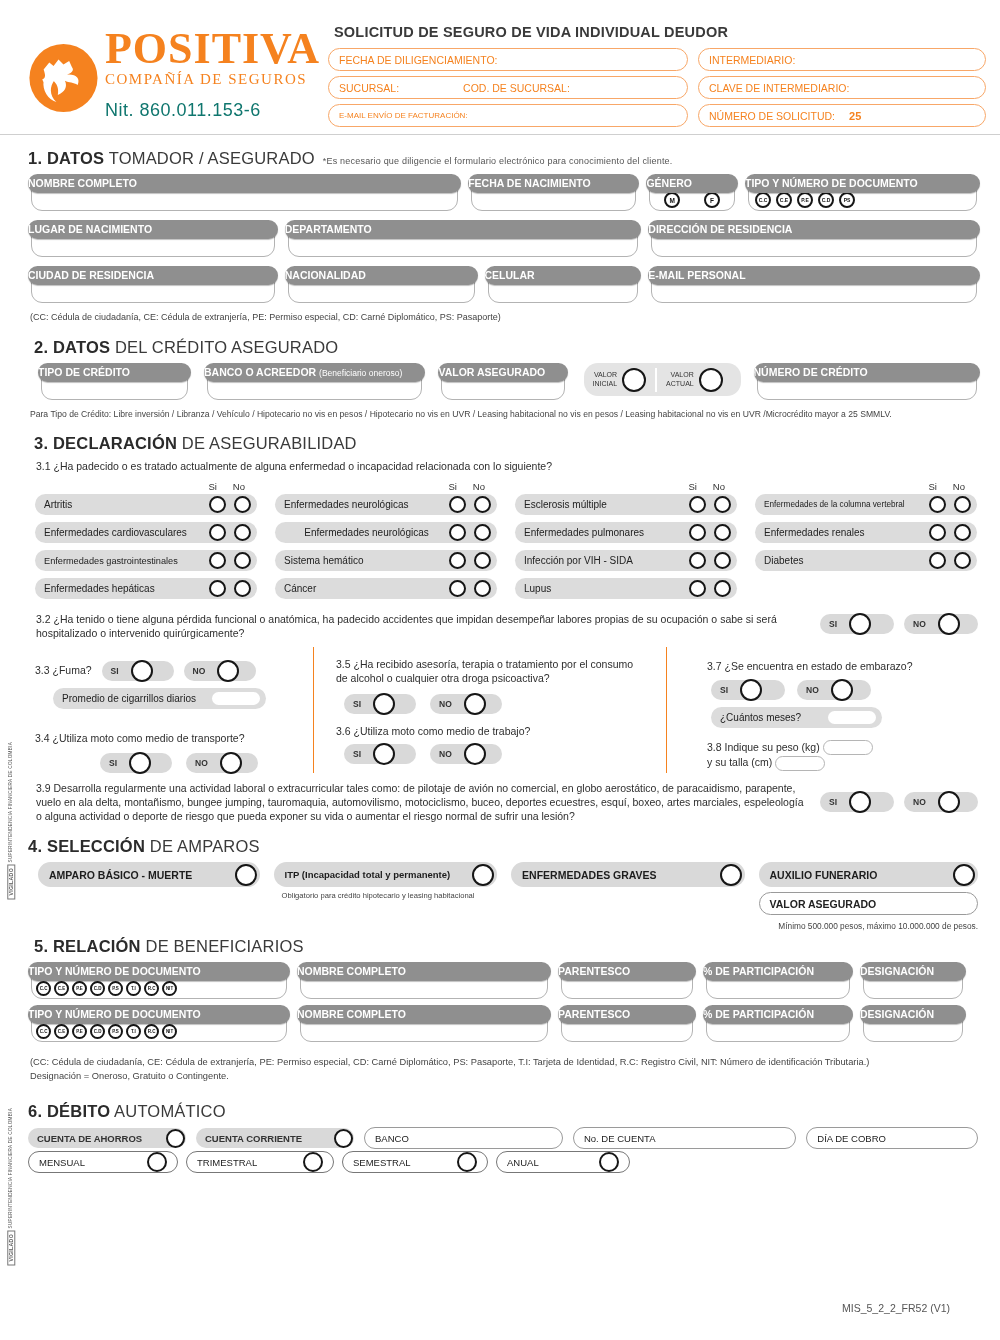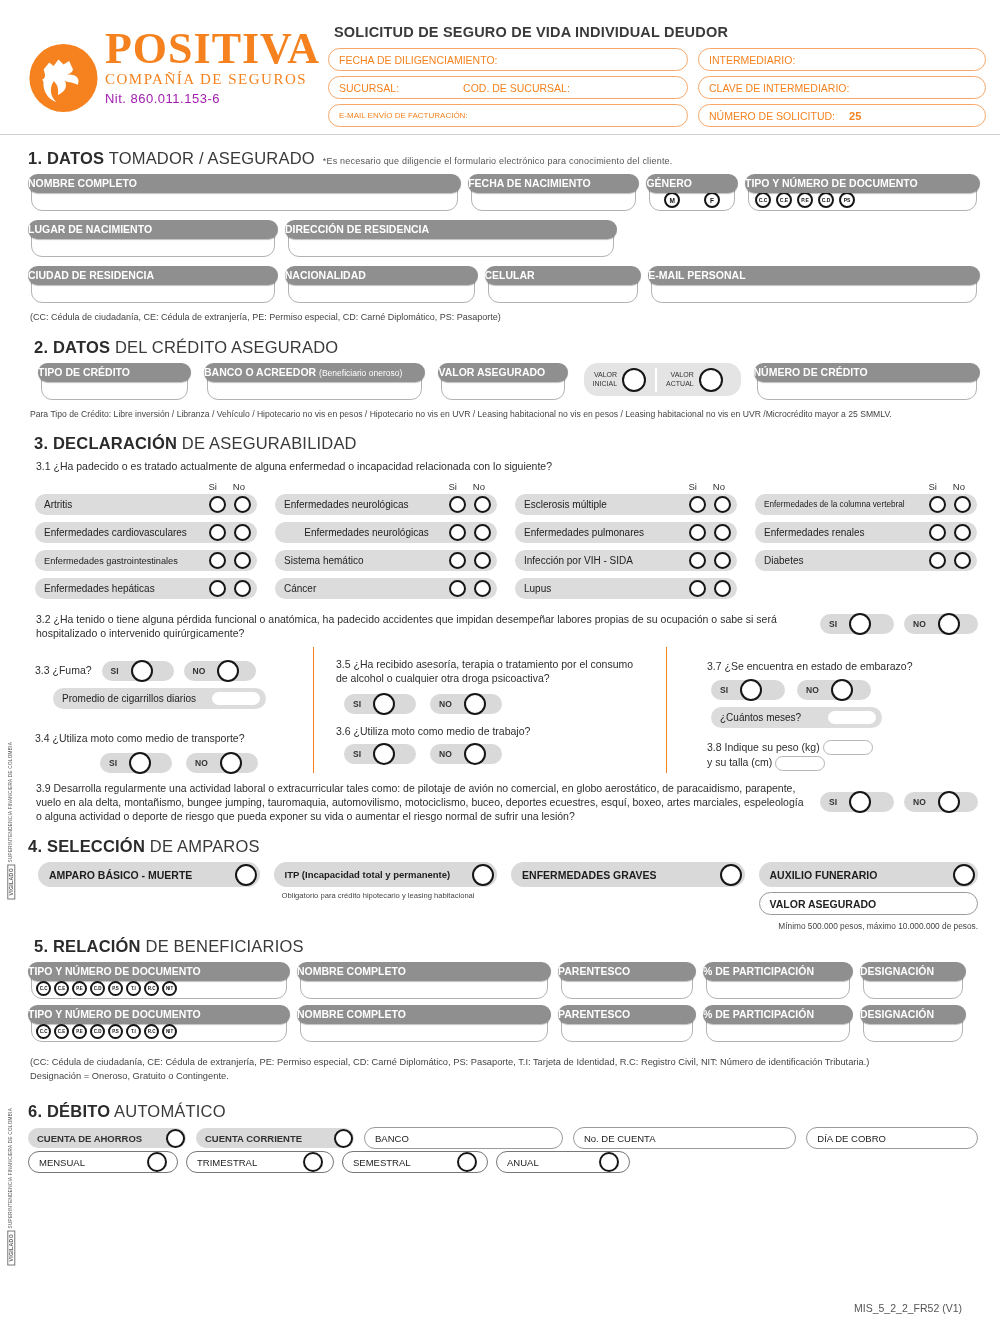--- a/index.html
+++ b/index.html
@@ -5,21 +5,21 @@
   html,body{margin:0;padding:0;background:#fff;}
   body{font-family:"Liberation Sans", sans-serif; color:#2e2e2e;}
   .page{position:relative;width:1000px;height:1340px;background:#fff;overflow:hidden;}
 
   
   .hdr{display:flex;padding:18px 22px 6px 28px;border-bottom:1px solid #cfcfcf;}
   .logo-wrap{width:292px;display:flex;align-items:flex-start;padding-top:10px;}
   .logo-txt{margin-left:6px;}
   .brand{font-family:"Liberation Serif",serif;font-weight:bold;font-size:44px;line-height:0.95;color:#f5821f;letter-spacing:1px;}
   .brand-sub{font-family:"Liberation Serif",serif;font-size:15px;color:#f5821f;letter-spacing:1.5px;margin-top:1px;}
-  .brand-nit{font-size:13px;color:#a21caf;margin-top:3px;letter-spacing:.5px;}
+  .brand-nit{font-size:18px;color:#0f766e;margin-top:12px;letter-spacing:.5px;}
   .hdr-right{flex:1;padding-left:8px;}
   .hdr-title{font-size:14.5px;font-weight:bold;color:#3a3a3a;letter-spacing:.2px;margin:6px 0 8px 6px;}
   .hdr-grid{display:grid;grid-template-columns:360px 288px;column-gap:10px;row-gap:5px;}
   .hdr-pill{border:1.4px solid #f8a768;border-radius:13px;height:21px;display:flex;align-items:center;padding:0 10px;color:#f5821f;font-size:10.5px;white-space:nowrap;}
   .hdr-pill.small{font-size:8px;}
   .hdr-pill .sep{margin-left:64px;}
   .hdr-pill .val{font-weight:bold;margin-left:14px;font-size:11px;}
 
   
   .sec-h{font-size:16.5px;color:#3a3a3a;margin:10px 0 6px 28px;letter-spacing:.2px;}
@@ -65,21 +65,21 @@
   .amparo{background:#d9d9d9;border-radius:13px;height:25px;display:flex;align-items:center;justify-content:space-between;padding:0 3px 0 11px;font-size:10.5px;font-weight:bold;color:#1d1d1d;}
   .amparo .ring{width:22px;height:22px;border-width:2.8px;}
   .outl{border:1.3px solid #9a9a9a;border-radius:12px;background:#fff;display:flex;align-items:center;padding:0 10px;height:20px;font-size:9.5px;color:#222;}
   .oval{background:#fff;border-radius:8px;width:48px;height:13px;flex:none;}
   .oval.outline{background:#fff;border:1.1px solid #b5b5b5;display:inline-block;vertical-align:middle;}
 
   
   .vigilado{position:absolute;left:8px;writing-mode:vertical-rl;transform:rotate(180deg);font-size:4.6px;color:#555;letter-spacing:.3px;line-height:1.4;}
   .vigilado b{font-size:5.2px;border:0.5px solid #777;padding:3px 0;}
 
-  .footer{position:absolute;right:38px;bottom:26px;font-size:10.5px;color:#555;}
+  .footer{position:absolute;right:50px;bottom:26px;font-size:10.5px;color:#555;}
 </style>
 </head>
 <body>
 
 <div class="page">
 
   <div class="vigilado" style="top:742px;">
     <b>VIGILADO</b>&nbsp;<span>SUPERINTENDENCIA FINANCIERA DE COLOMBIA</span>
   </div>
   <div class="vigilado" style="top:1108px;">
@@ -152,20 +152,24 @@
         <span class="doc-ring">C.E</span>
         <span class="doc-ring">P.E</span>
         <span class="doc-ring">C.D</span>
         <span class="doc-ring">PS</span>
       </div>
     </div>
   </div>
   <div class="frow">
     <div class="ffield" style="width:250px;">
       <div class="fhead">LUGAR DE NACIMIENTO</div>
+        <div class="fbody"></div>
+    </div>
+    <div class="ffield" style="width:357px;">
+      <div class="fhead">DEPARTAMENTO</div>
         <div class="fbody"></div>
     </div>
     <div class="ffield" style="width:332px;">
       <div class="fhead">DIRECCIÓN DE RESIDENCIA</div>
         <div class="fbody"></div>
     </div>
   </div>
   <div class="frow">
     <div class="ffield" style="width:250px;">
       <div class="fhead">CIUDAD DE RESIDENCIA</div>

